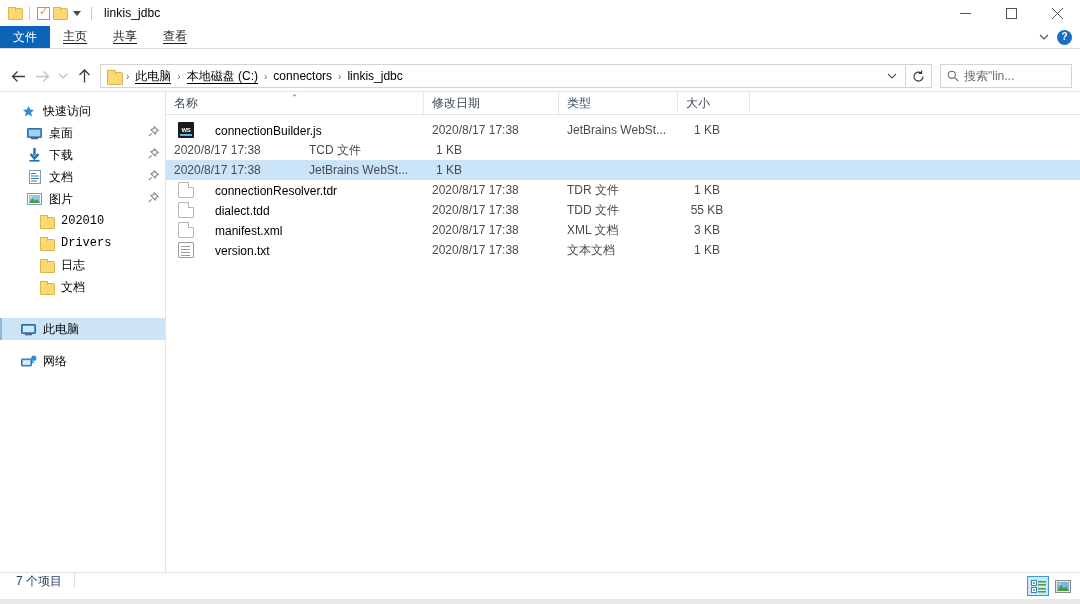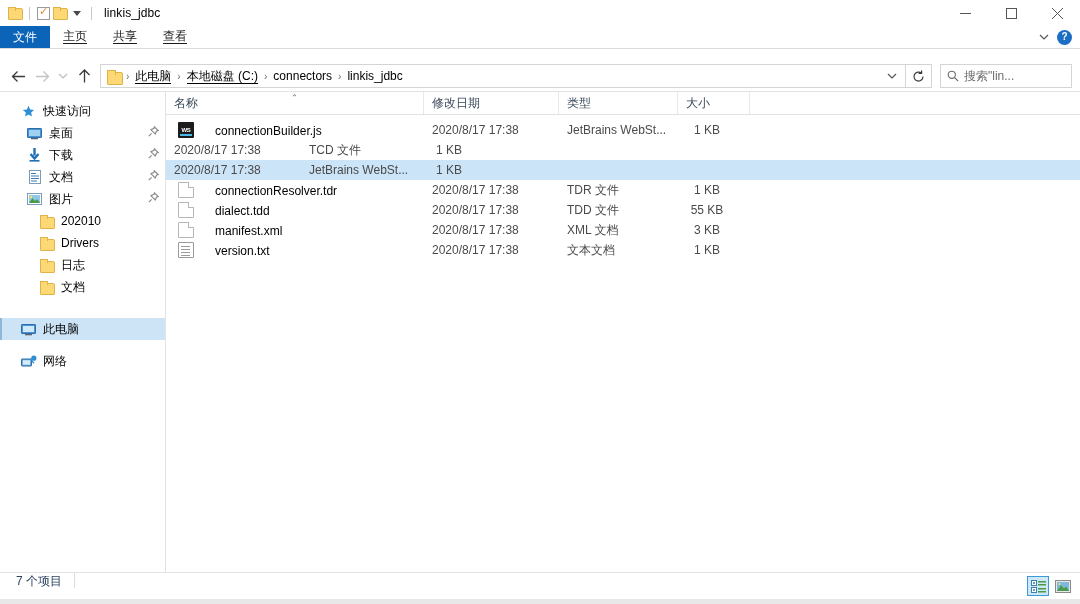--- a/index.html
+++ b/index.html
@@ -68,21 +68,21 @@
 
   
   .sidebar { width: 166px; flex: none; background: #fff; border-right: 1px solid #e3e3e3; padding-top: 8px; overflow: hidden; }
   .nav-item { height: 22px; display: flex; align-items: center; font-size: 12px; color: #000; padding-right: 6px; position: relative; cursor: default; }
   .nav-item.selected { background: #cde4f7; }
   .nav-item.selected::before { content: ""; position: absolute; left: 0; top: 0; bottom: 0; width: 2px; background: #8fb8d8; }
   .nav-ico { width: 17px; display: flex; align-items: center; justify-content: center; flex: none; margin-right: 6px; }
   .nav-label { white-space: nowrap; overflow: hidden; }
   .nav-pin { margin-left: auto; flex: none; }
   .lvl1 { padding-left: 26px; }
-  .lvl2 { padding-left: 38px; }
+  .lvl2 { padding-left: 38px; font-family: Liberation Mono, monospace; }
   .mini-folder { width: 15px; height: 13px; position: relative; }
   .mini-folder::before { content: ""; position: absolute; left: 1px; top: 2px; width: 13px; height: 10px; background: #fcd975; border: 1px solid #e0b248; border-radius: 1px 2px 1px 1px; }
   .mini-folder::after { content: ""; position: absolute; left: 1px; top: 0px; width: 6px; height: 3px; background: #fcd975; border: 1px solid #e0b248; border-bottom: none; border-radius: 1px 1px 0 0; }
 
   
   .filepane { flex: 1; display: flex; flex-direction: column; min-width: 0; background: #fff; }
   .colhdr { height: 23px; display: flex; align-items: stretch; border-bottom: 1px solid #e3e3e3; flex: none; position: relative; }
   .col { display: flex; align-items: center; font-size: 12px; color: #3a4a5a; padding-left: 8px; border-right: 1px solid #e8e8e8; position: relative; cursor: default; }
   .sortcaret { position: absolute; left: 50%; top: 2px; transform: translateX(-50%); color: #6d7b8a; font-size: 9px; line-height: 1; }
   .col-name { width: 258px; }

